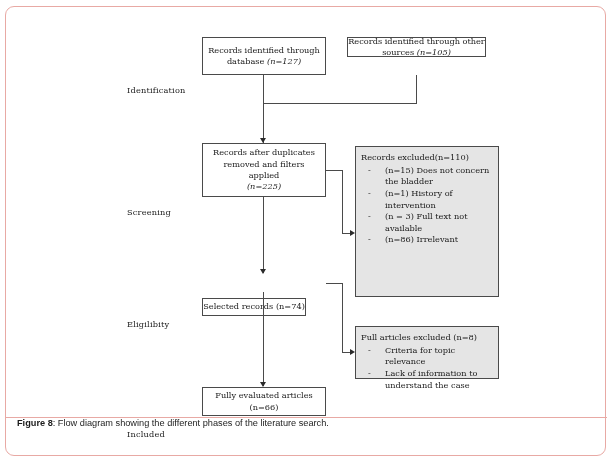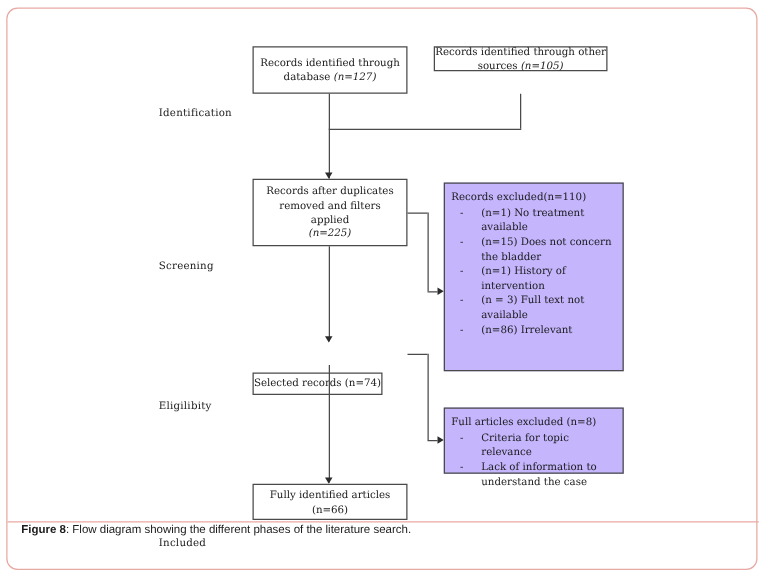--- a/index.html
+++ b/index.html
@@ -63,21 +63,21 @@
     justify-content: center;
     text-align: center;
   }
   .flow-box .line { display: block; white-space: nowrap; }
   .flow-box .ital { font-style: italic; }
 
   
   .excl-box {
     position: absolute;
     border: 1px solid #4a4a4a;
-    background: #c4b5fd;
+    background: #e5e5e5;
     box-sizing: border-box;
     font-family: "DejaVu Serif", serif;
     font-size: 8.2px;
     color: #1a1a1a;
     line-height: 1.42;
     padding: 5px 5px 4px 5px;
   }
   .excl-head {
     display: block;
     margin-bottom: 1px;
@@ -177,21 +177,20 @@
     </div>
 
     <div class="conn h" style="left:320px; top:163px; width:16px;"></div>
     <div class="conn v" style="left:336px; top:163px; height:63px;"></div>
     <div class="conn h" style="left:336px; top:226px; width:8px;"></div>
     <div class="arrow-right" style="left:344px; top:223px;"></div>
 
     <div class="excl-box" style="left:349px; top:139px; width:144px; height:151px;">
       <span class="excl-head">Records excluded(n=110)</span>
       <ul class="excl-list">
-        <li>(n=1) No treatment available</li>
         <li>(n=15) Does not concern the bladder</li>
         <li>(n=1) History of intervention</li>
         <li>(n = 3) Full text not available</li>
         <li>(n=86) Irrelevant</li>
       </ul>
     </div>
 
     <div class="conn v" style="left:257px; top:190px; height:76px;"></div>
     <div class="arrow-down" style="left:254px; top:262px;"></div>
 
@@ -209,21 +208,21 @@
       <ul class="excl-list">
         <li>Criteria for topic relevance</li>
         <li>Lack of information to understand the case</li>
       </ul>
     </div>
 
     <div class="conn v" style="left:257px; top:285px; height:94px;"></div>
     <div class="arrow-down" style="left:254px; top:375px;"></div>
 
     <div class="flow-box centered" style="left:196px; top:380px; width:124px; height:29px;">
-      <span class="line">Fully identified articles</span>
+      <span class="line">Fully evaluated articles</span>
       <span class="line">(n=66)</span>
     </div>
 
   </div>
 
   <div id="caption-bar">
     <div id="caption-text"><b>Figure 8</b><span>: </span><span>Flow diagram showing the different phases of the literature search.</span></div>
   </div>
 
 </div>

